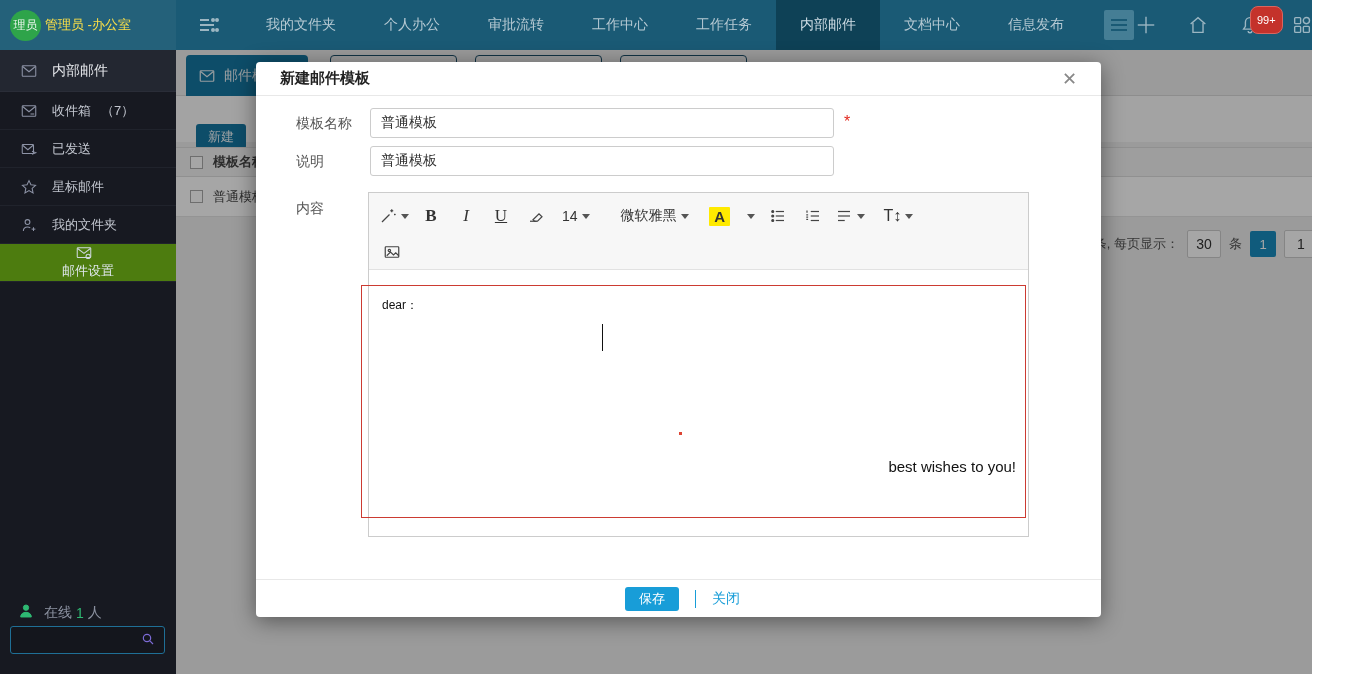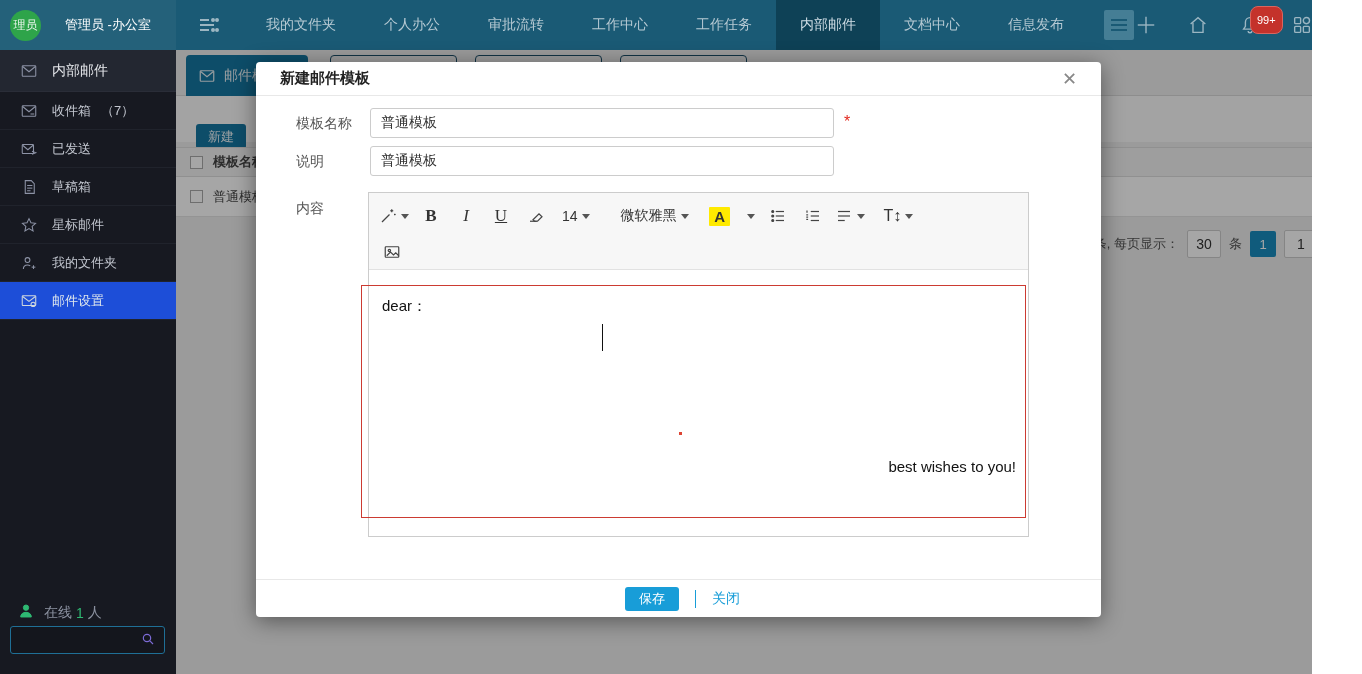--- a/index.html
+++ b/index.html
@@ -4,38 +4,38 @@
 <style>
   * { margin:0; padding:0; box-sizing:border-box; }
   html,body { width:1362px; height:674px; overflow:hidden; }
   body { font-family:"Liberation Sans","DejaVu Sans",sans-serif; font-size:14px; color:#333; background:#fff; }
   .app { position:relative; width:1312px; height:674px; overflow:hidden; background:#f0f0f0; }
 
   
   .navbar { position:absolute; top:0; left:0; width:1362px; height:50px; background:#1a5a75; display:flex; align-items:stretch; z-index:5; }
   .nav-user { width:176px; background:#24617a; display:flex; align-items:center; padding:0 10px; flex:none; }
   .avatar { width:31px; height:31px; border-radius:50%; background:#2ea44a; color:#eaf6ec; font-size:12px; display:flex; align-items:center; justify-content:center; flex:none; }
-  .nav-user-name { color:#ffffff; font-size:13px; margin-left:24px; white-space:nowrap; }
+  .nav-user-name { color:#fde047; font-size:13px; margin-left:4px; white-space:nowrap; }
   .nav-collapse { display:flex; align-items:center; padding:0 22px 0 20px; }
   .nav-items { display:flex; align-items:stretch; }
   .nav-item { display:flex; align-items:center; padding:0 24px; color:#b6c9d3; font-size:14px; cursor:pointer; white-space:nowrap; }
   .nav-item.active { background:#0e4156; color:#cfdde5; }
   .nav-burger { width:30px; height:30px; margin:10px 0 0 16px; background:#457e95; border-radius:2px; display:flex; align-items:center; justify-content:center; flex:none; }
   .nav-right { margin-left:auto; display:flex; align-items:center; gap:28px; padding-right:26px; }
   .nav-ico { position:relative; width:24px; height:24px; display:flex; align-items:center; justify-content:center; }
   .nav-ico svg { stroke:#9cb6c2; fill:none; stroke-width:1.5; }
   .burger-lines span { display:block; width:16px; height:2px; background:#1a5a75; margin:3px 0; }
   .collapse-ico svg { stroke:#9cb6c2; stroke-width:2; }
   .badge { position:absolute; top:-7px; left:12px; background:#c4322b; color:#fff; font-size:11px; padding:7px 6px; border-radius:8px; border:1px solid #d9655f; white-space:nowrap; }
 
   
   .sidebar { position:absolute; top:50px; left:0; width:176px; height:624px; background:#171921; z-index:5; }
   .side-head { height:42px; display:flex; align-items:center; padding:0 14px; background:#232731; border-bottom:1px solid #2a2d38; color:#e4e6ea; }
   .side-item { height:38px; display:flex; align-items:center; padding:0 14px; color:#c2c6cf; font-size:13px; border-bottom:1px solid #20232c; cursor:pointer; }
-  .side-item.active { background:#1d4ed8; color:#dfe7ec; }
+  .side-item.active { background:#4d7c0f; color:#dfe7ec;flex-direction:column; }
   .side-item .sicon, .side-head .sicon { width:18px; height:18px; margin:0 14px 0 6px; flex:none; display:flex; align-items:center; justify-content:center; }
   .sicon svg { stroke:#8d93a6; fill:none; stroke-width:1.4; }
   .side-item.active .sicon svg { stroke:#cfd8de; }
   .side-count { margin-left:10px; }
   .side-online { position:absolute; left:0; bottom:52px; width:176px; display:flex; align-items:center; padding:0 14px; color:#8b91a0; font-size:14px; }
   .side-online .sicon { margin:0 10px 0 4px; }
   .side-online .sicon svg { stroke:#2eb872; fill:#2eb872; }
   .online-num { color:#2eb872; margin:0 4px; }
   .side-search { position:absolute; left:10px; bottom:20px; width:155px; height:28px; border:1px solid #1f6f96; border-radius:3px; background:#14161d; display:flex; align-items:center; }
   .side-search input { flex:1; background:transparent; border:none; outline:none; color:#c2c6cf; padding:0 8px; font-size:13px; min-width:0; }
@@ -80,21 +80,21 @@
   .ed-row { display:flex; align-items:center; height:36px; }
   .ed-btn { display:flex; align-items:center; justify-content:center; min-width:26px; height:26px; margin-right:9px; border-radius:2px; cursor:pointer; color:#333; font-size:15px; }
   .ed-btn svg { stroke:#444; fill:none; stroke-width:1.6; }
   .ed-serif { font-family:"Liberation Serif","DejaVu Serif",serif; font-size:17px; }
   .caret { width:0; height:0; border-left:4px solid transparent; border-right:4px solid transparent; border-top:5px solid #555; margin-left:4px; }
   .ed-size,.ed-font { font-size:14px; color:#333; display:flex; align-items:center; padding:0 4px; }
   .ed-font { margin-left:14px; margin-right:14px; }
   .ed-color { background:#ffea00; font-weight:bold; font-size:15px; padding:1px 5px; border-radius:1px; }
   .ed-canvas { position:relative; height:266px; }
   .red-box { position:absolute; left:-8px; top:15px; width:665px; height:233px; border:1px solid #cc3b32; }
-  .ed-greeting { position:absolute; left:20px; top:11px; font-size:15px; color:#111; }
+  .ed-greeting { position:absolute; left:20px; top:11px; font-size:12px; color:#111; }
   .ed-cursor { position:absolute; left:240px; top:38px; width:1px; height:27px; background:#111; }
   .ed-dot { position:absolute; left:317px; top:146px; width:3px; height:3px; background:#d43; }
   .ed-closing { position:absolute; right:9px; top:172px; font-size:15px; color:#111; }
   .modal-foot { position:absolute; left:0; bottom:0; width:100%; height:38px; border-top:1px solid #e8e8e8; display:flex; align-items:center; justify-content:center; gap:16px;padding-left:8px; }
   .btn-save { width:54px; height:24px; background:#189dd8; color:#fff; border:none; border-radius:3px; font-size:13px; cursor:pointer; }
   .foot-sep { width:1px; height:18px; background:#189dd8; }
   .link-close { color:#189dd8; font-size:14px; cursor:pointer; background:none; border:none; }
 </style>
 </head>
 <body>
@@ -200,31 +200,20 @@
             <rect x="3" y="6" width="15" height="12" rx="1"></rect>
             <path d="M3.5 7 L10.5 13 L17.5 7"></path>
             <path d="M16 15 l5 2 -5 2"></path>
           </svg>
       </span>
       <span>已发送</span>
     </div>
     <div class="side-item">
       <span class="sicon">
         <svg width="18" height="18" viewBox="0 0 24 24">
-            <path d="M7 3.5 H15 L19 7.5 V20.5 H7 Z"></path>
-            <line x1="9.5" y1="10" x2="16.5" y2="10"></line>
-            <line x1="9.5" y1="13.5" x2="16.5" y2="13.5"></line>
-            <line x1="9.5" y1="17" x2="14" y2="17"></line>
-          </svg>
-      </span>
-      <span>草稿箱</span>
-    </div>
-    <div class="side-item">
-      <span class="sicon">
-        <svg width="18" height="18" viewBox="0 0 24 24">
             <path d="M12 3.5 l2.6 5.6 6.1.7 -4.5 4.1 1.2 6 -5.4-3.1 -5.4 3.1 1.2-6 -4.5-4.1 6.1-.7 z"></path>
           </svg>
       </span>
       <span>星标邮件</span>
     </div>
     <div class="side-item">
       <span class="sicon">
         <svg width="18" height="18" viewBox="0 0 24 24">
             <circle cx="10" cy="8" r="3.2"></circle>
             <path d="M4.5 20 c0-3.4 2.6-5.4 5.5-5.4 1.4 0 2.7.5 3.7 1.3"></path>

